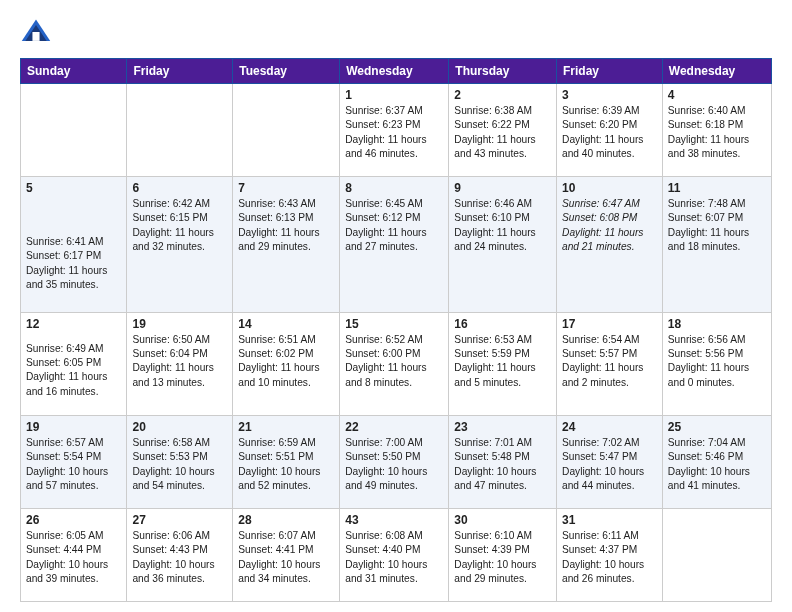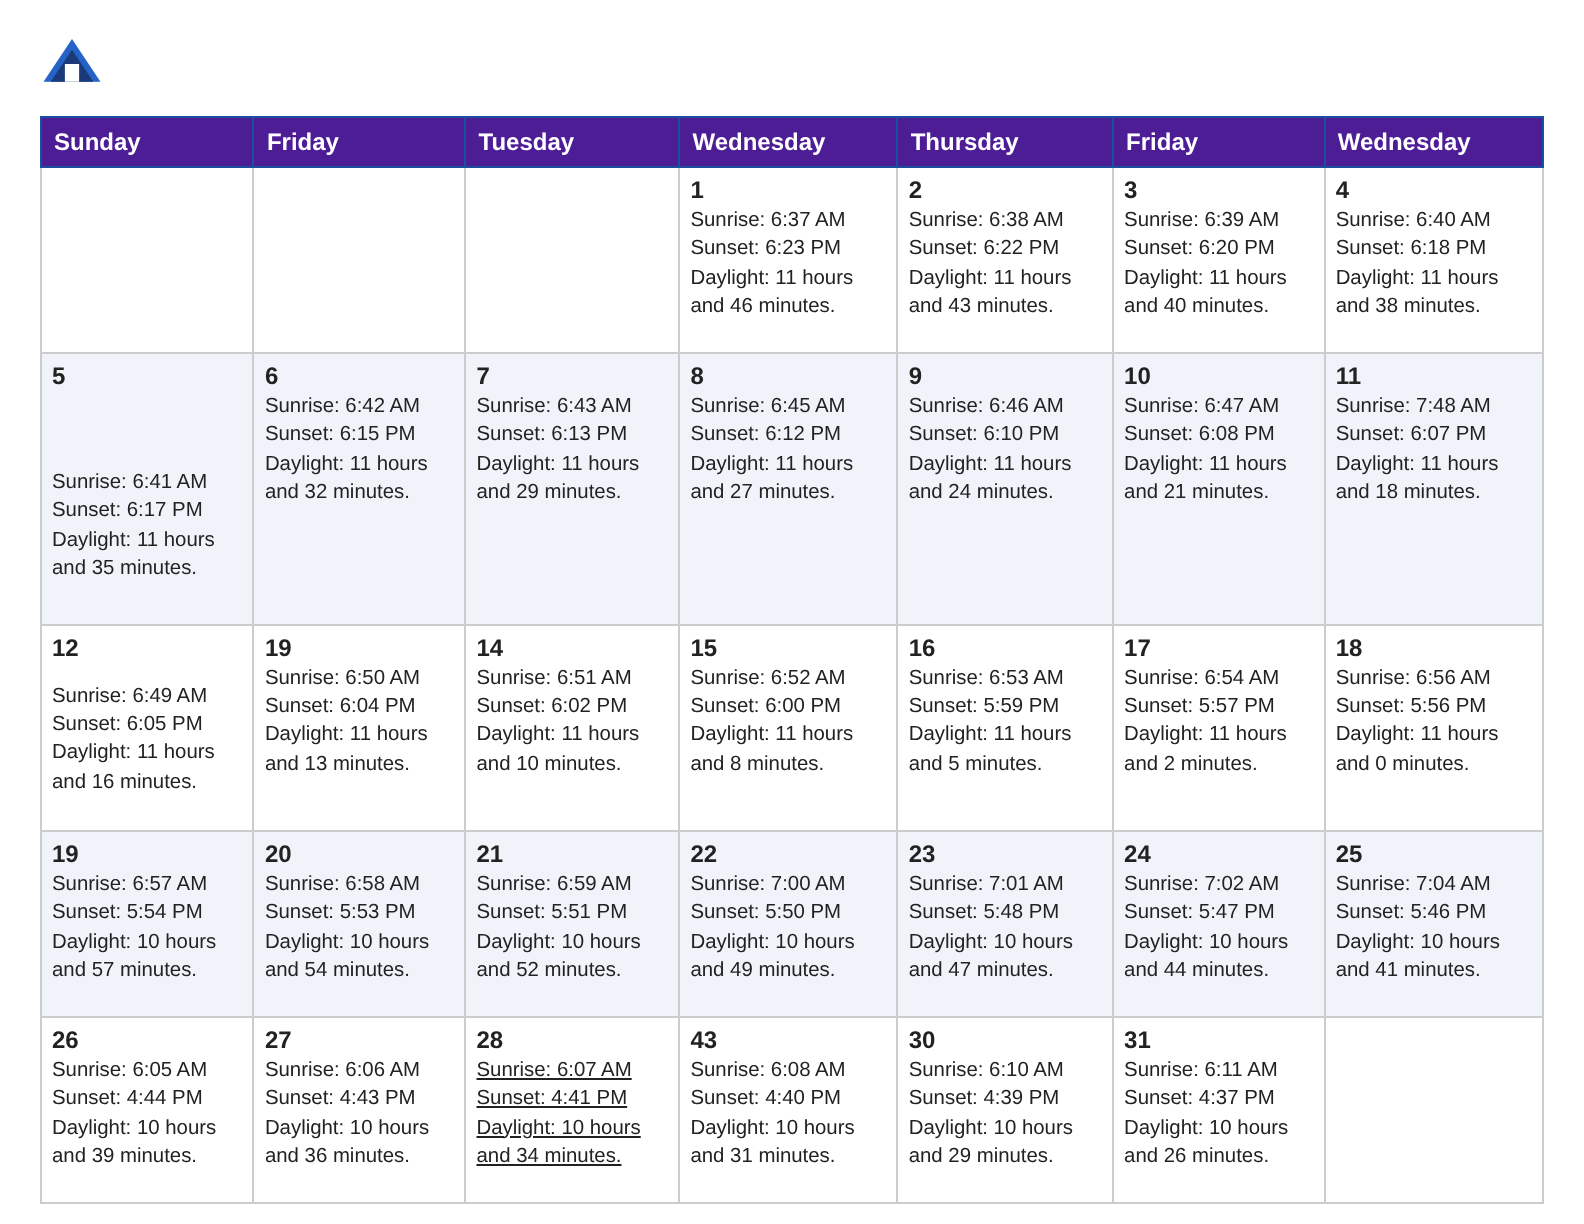--- a/index.html
+++ b/index.html
@@ -182,21 +182,21 @@
 Daylight: 11 hours and 27 minutes.</div>
           </td>
           <td>
             <div class="day-number">9</div>
             <div class="day-info" style="white-space: pre-line;">Sunrise: 6:46 AM
 Sunset: 6:10 PM
 Daylight: 11 hours and 24 minutes.</div>
           </td>
           <td>
             <div class="day-number">10</div>
-            <div class="day-info" style="white-space: pre-line;">Sunrise: 6:47 AM
+            <div class="day-info" style="white-space: pre-line; font-style: italic;">Sunrise: 6:47 AM
 Sunset: 6:08 PM
 Daylight: 11 hours and 21 minutes.</div>
           </td>
           <td>
             <div class="day-number">11</div>
             <div class="day-info" style="white-space: pre-line;">Sunrise: 7:48 AM
 Sunset: 6:07 PM
 Daylight: 11 hours and 18 minutes.</div>
           </td>
         </tr>
@@ -296,21 +296,21 @@
 Daylight: 10 hours and 39 minutes.</div>
           </td>
           <td>
             <div class="day-number">27</div>
             <div class="day-info" style="white-space: pre-line;">Sunrise: 6:06 AM
 Sunset: 4:43 PM
 Daylight: 10 hours and 36 minutes.</div>
           </td>
           <td>
             <div class="day-number">28</div>
-            <div class="day-info" style="white-space: pre-line; text-decoration: underline;">Sunrise: 6:07 AM
+            <div class="day-info" style="white-space: pre-line;">Sunrise: 6:07 AM
 Sunset: 4:41 PM
 Daylight: 10 hours and 34 minutes.</div>
           </td>
           <td>
             <div class="day-number">43</div>
             <div class="day-info" style="white-space: pre-line;">Sunrise: 6:08 AM
 Sunset: 4:40 PM
 Daylight: 10 hours and 31 minutes.</div>
           </td>
           <td>

